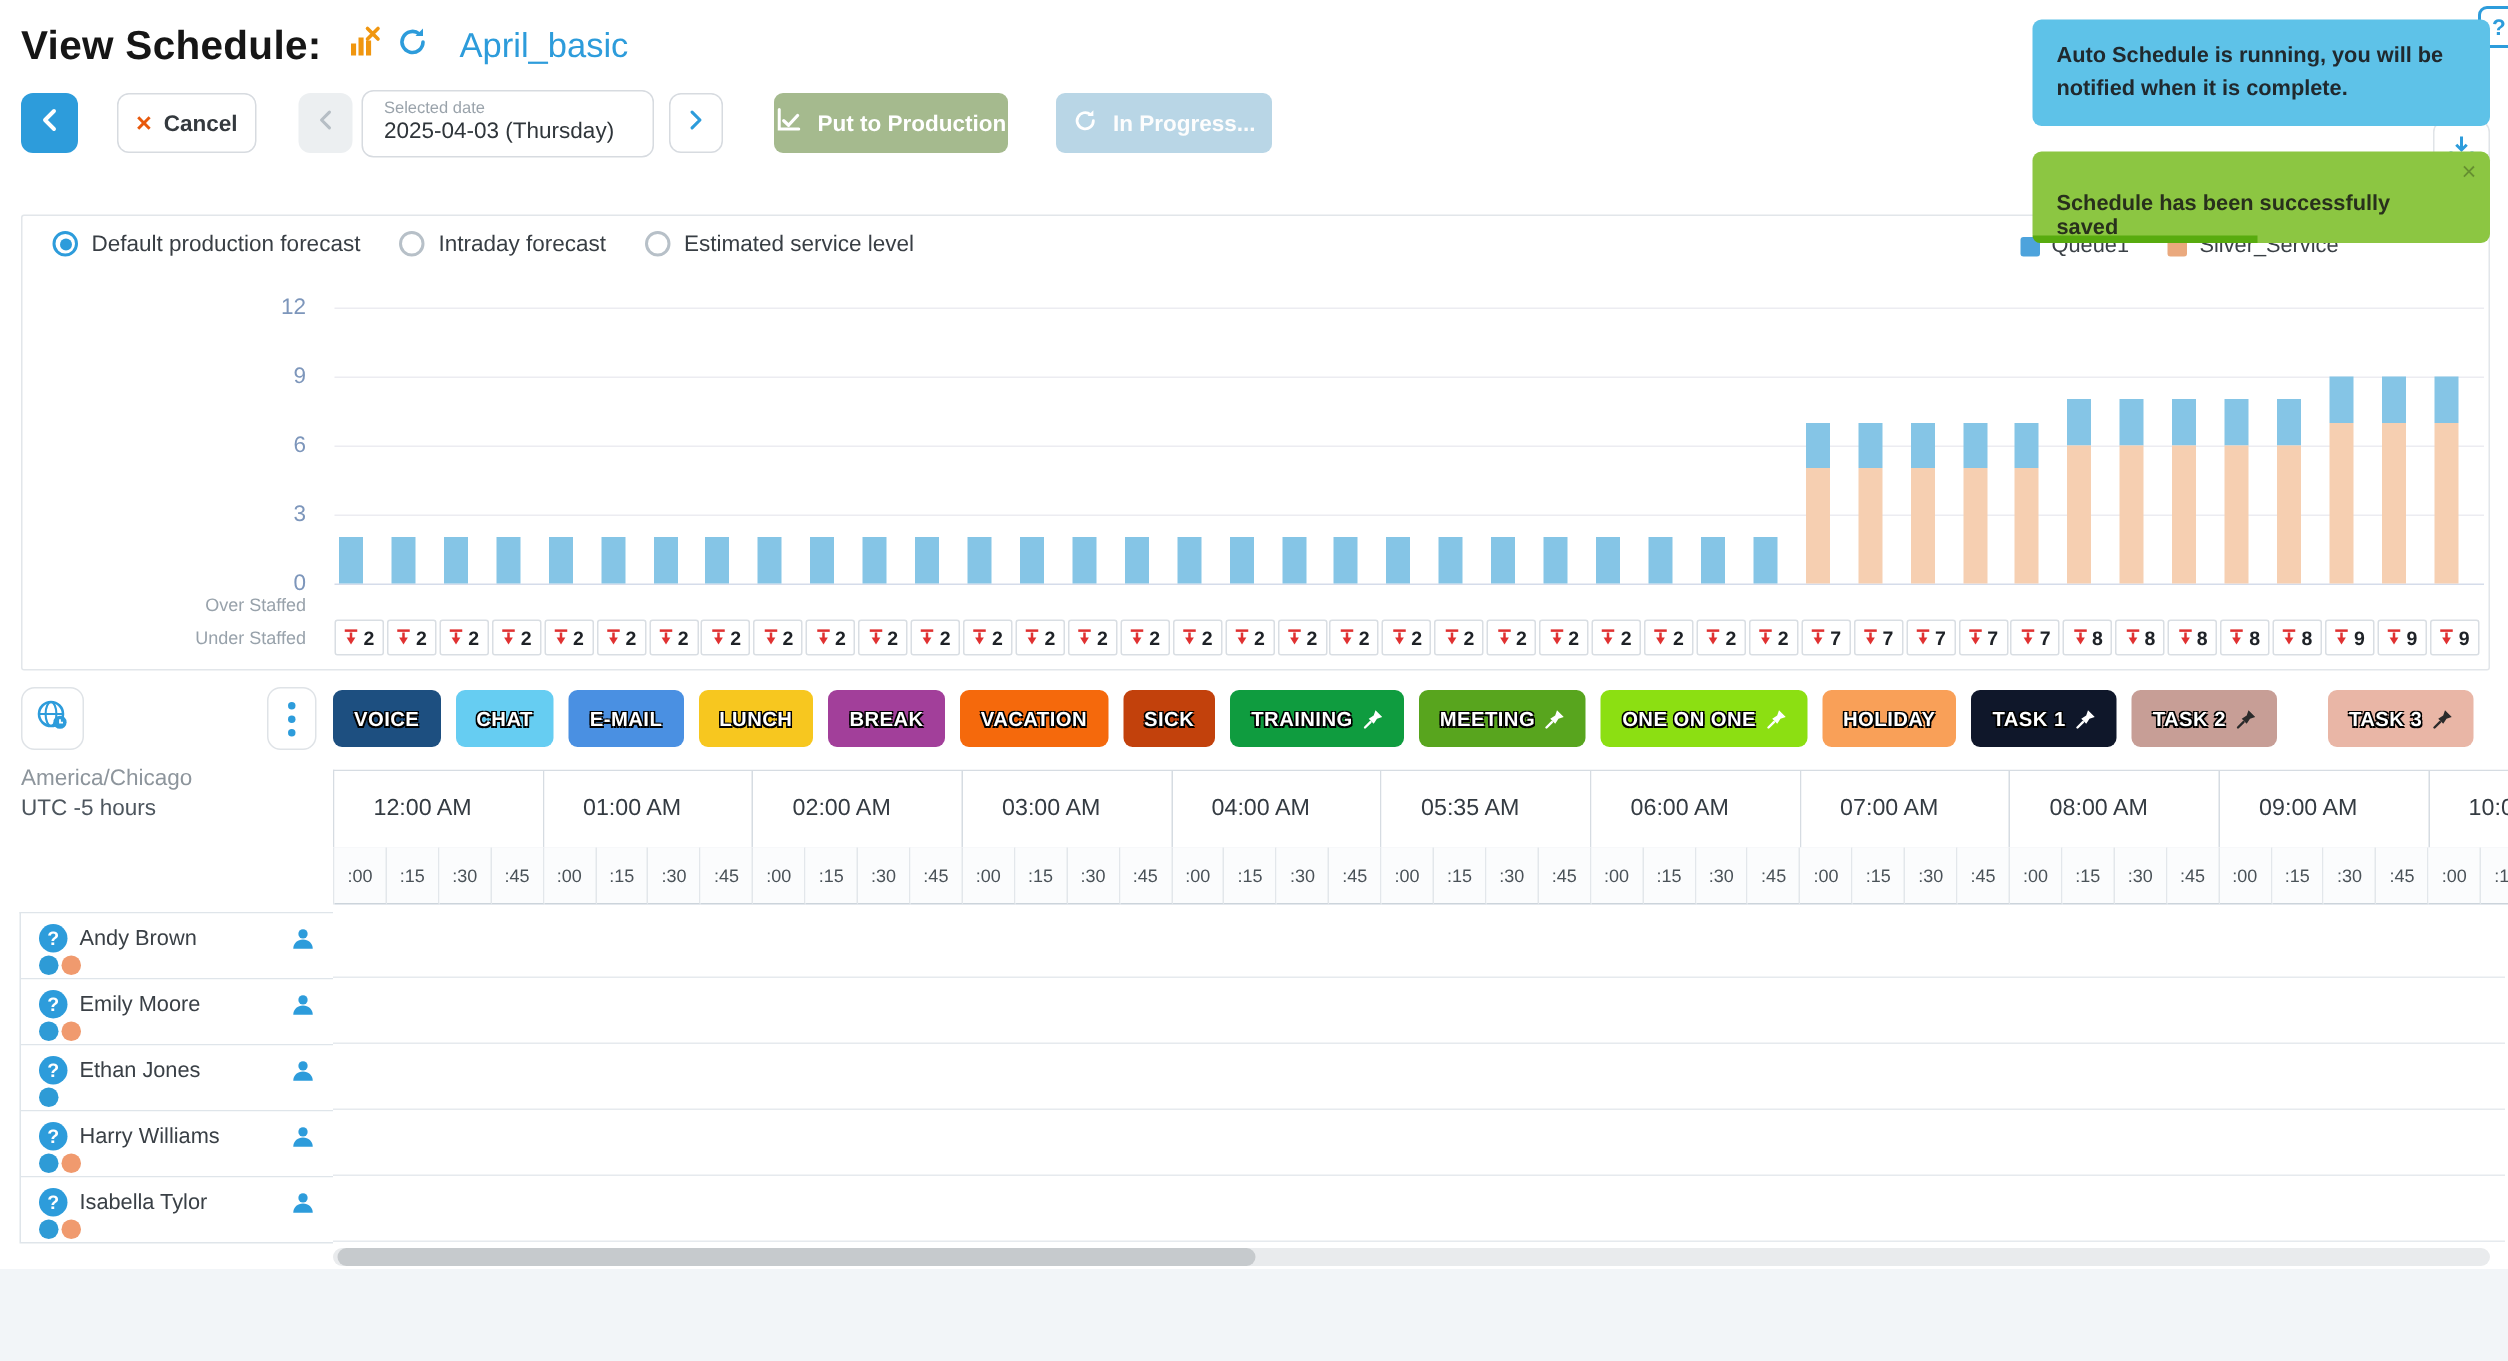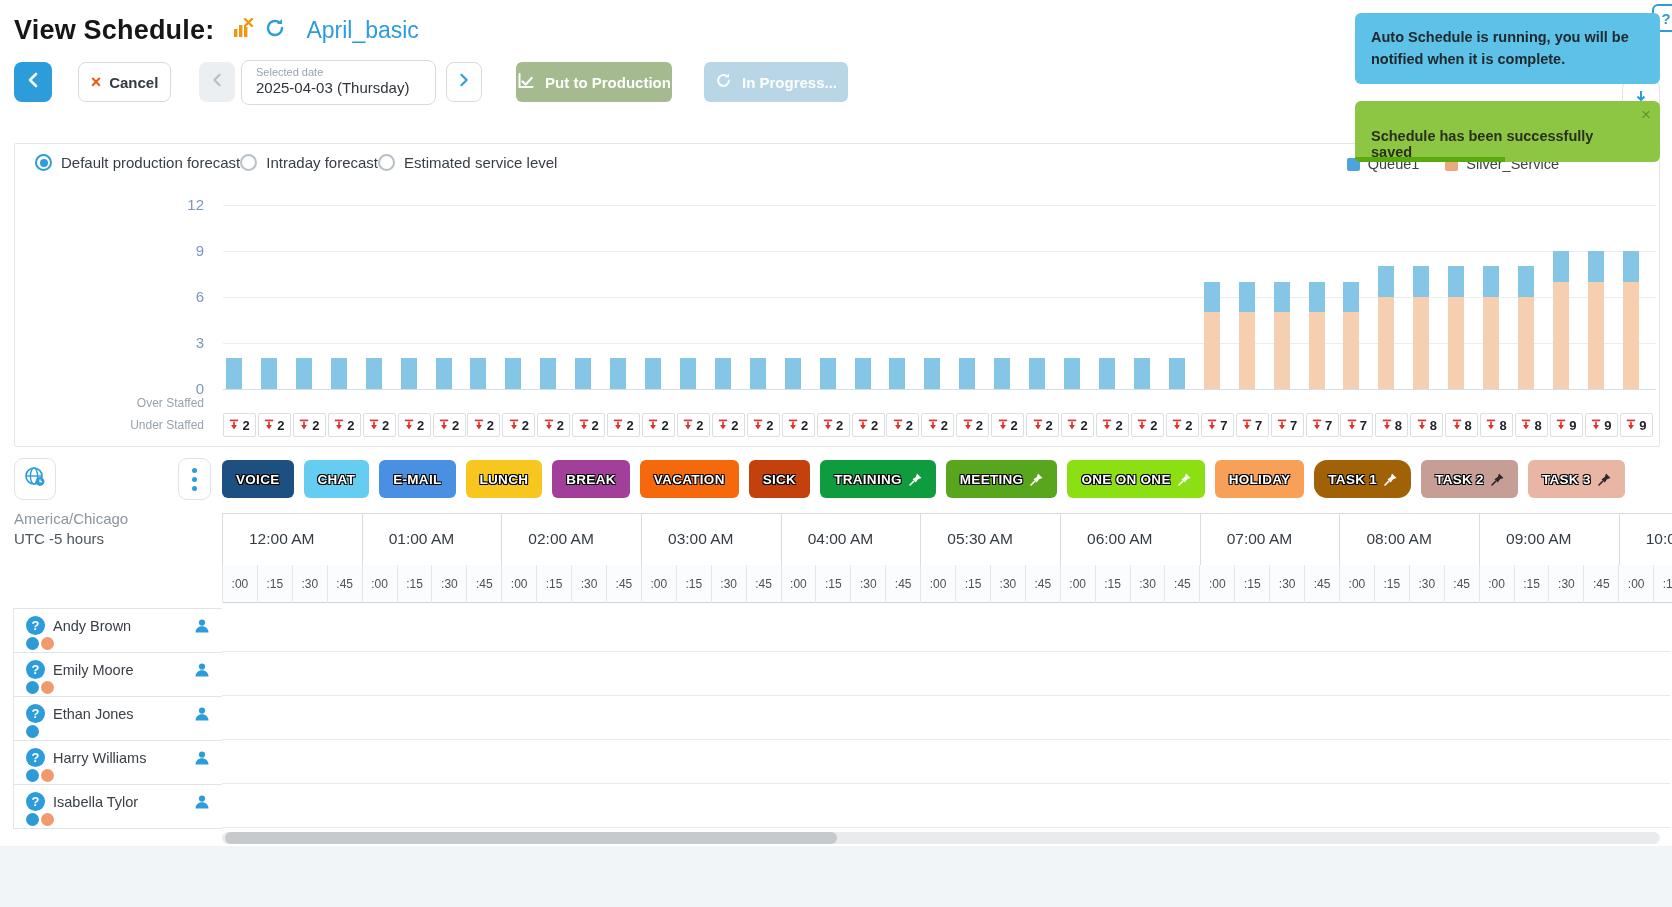--- a/index.html
+++ b/index.html
@@ -23,21 +23,21 @@
   .prev-btn { position:absolute; left:199px; top:2px; width:36px; height:40px; background:#eceff1; }
   .date-box { position:absolute; left:241px; top:0; width:195px; height:45px; background:#fff; border:1px solid #d7dbe0; border-radius:8px; padding:5px 12px 0 14px; }
   .date-box .lbl { font-size:11px; color:#9aa3ab; }
   .date-box .val { font-size:15px; color:#2f353a; margin-top:1px; }
   .next-btn { position:absolute; left:446px; top:2px; width:36px; height:40px; background:#fff; border:1px solid #d7dbe0; }
   .put-btn { position:absolute; left:516px; top:2px; width:156px; height:40px; background:#a5ba8e; border-radius:6px; gap:10px; color:#fff; font-weight:700; font-size:15px; }
   .prog-btn { position:absolute; left:704px; top:2px; width:144px; height:40px; background:#b9d6e6; border-radius:6px; gap:10px; color:#fdfdfd; font-weight:700; font-size:15px; }
 
   
   .forecast-card { position:absolute; left:14px; top:143px; width:1646px; height:304px; background:#fff; border:1px solid #e2e6ea; border-radius:2px; }
-  .forecast-options { position:absolute; left:20px; top:10px; display:flex; align-items:flex-start; }
+  .forecast-options { position:absolute; left:20px; top:10px; display:flex; align-items:flex-start; gap:26px; }
   .radio-opt { display:flex; align-items:center; gap:9px; font-size:15px; color:#383e44; cursor:pointer; }
   .radio-circ { width:17px; height:17px; border-radius:50%; border:2px solid #b7c0c8; background:#fff; position:relative; }
   .radio-circ.sel { border-color:#2d9cdb; }
   .radio-circ.sel::after { content:""; position:absolute; left:2.5px; top:2.5px; width:8px; height:8px; border-radius:50%; background:#2d9cdb; }
   .legend { position:absolute; right:100px; top:12px; display:flex; align-items:center; gap:26px; }
   .legend-item { display:flex; align-items:center; gap:8px; font-size:14.5px; color:#3a4046; }
   .legend-swatch { width:13px; height:13px; border-radius:2px; }
   .gridline { position:absolute; left:208px; width:1433px; height:1px; background:#ececf1; }
   .gridline.base { background:#d5dcea; }
   .ytick { position:absolute; left:0; width:189px; text-align:right; font-size:15px; color:#7d96bb; transform:translateY(-9px); }
@@ -757,54 +757,54 @@
       <div class="act-btn" style="background: rgb(140, 223, 18);">
         <span>ONE ON ONE</span>
         <svg width="13" height="13" viewBox="0 0 13 13">
           <path d="M8 0.5 L12.5 5 L9 6.2 L6.8 9.5 L3.5 6.2 L6.8 4 Z" fill="#fff"></path>
           <path d="M1 12 L4.6 8.4" stroke="#fff" stroke-width="1.6" stroke-linecap="round"></path>
         </svg>
       </div>
       <div class="act-btn" style="background: rgb(249, 160, 88);">
         <span>HOLIDAY</span>
       </div>
-      <div class="act-btn" style="background: #a16207; border-radius: 13px;">
+      <div class="act-btn" style="background: #0f172a;">
         <span>TASK 1</span>
         <svg width="13" height="13" viewBox="0 0 13 13">
           <path d="M8 0.5 L12.5 5 L9 6.2 L6.8 9.5 L3.5 6.2 L6.8 4 Z" fill="#fff"></path>
           <path d="M1 12 L4.6 8.4" stroke="#fff" stroke-width="1.6" stroke-linecap="round"></path>
         </svg>
       </div>
       <div class="act-btn" style="background: rgb(199, 158, 150);">
         <span>TASK 2</span>
         <svg width="13" height="13" viewBox="0 0 13 13">
           <path d="M8 0.5 L12.5 5 L9 6.2 L6.8 9.5 L3.5 6.2 L6.8 4 Z" fill="#2b2b2b"></path>
           <path d="M1 12 L4.6 8.4" stroke="#2b2b2b" stroke-width="1.6" stroke-linecap="round"></path>
         </svg>
       </div>
-      <div class="act-btn" style="background: rgb(233, 182, 166);">
+      <div class="act-btn" style="background: rgb(233, 182, 166); margin-left: 24px;">
         <span>TASK 3</span>
         <svg width="13" height="13" viewBox="0 0 13 13">
           <path d="M8 0.5 L12.5 5 L9 6.2 L6.8 9.5 L3.5 6.2 L6.8 4 Z" fill="#2b2b2b"></path>
           <path d="M1 12 L4.6 8.4" stroke="#2b2b2b" stroke-width="1.6" stroke-linecap="round"></path>
         </svg>
       </div>
     </div>
 
   <div class="tz-zone">America/Chicago</div>
   <div class="tz-offset">UTC -5 hours</div>
 
   <div class="grid-clip">
     <div class="hour-row" id="hour-row">
         <div class="hour-cell">12:00 AM</div>
         <div class="hour-cell">01:00 AM</div>
         <div class="hour-cell">02:00 AM</div>
         <div class="hour-cell">03:00 AM</div>
         <div class="hour-cell">04:00 AM</div>
-        <div class="hour-cell">05:30 AM</div>
+        <div class="hour-cell">05:35 AM</div>
         <div class="hour-cell">06:00 AM</div>
         <div class="hour-cell">07:00 AM</div>
         <div class="hour-cell">08:00 AM</div>
         <div class="hour-cell">09:00 AM</div>
         <div class="hour-cell">10:00 AM</div>
       </div>
     <div class="quarter-row" id="quarter-row">
         <div class="q-cell">:00</div>
         <div class="q-cell">:15</div>
         <div class="q-cell">:30</div>

